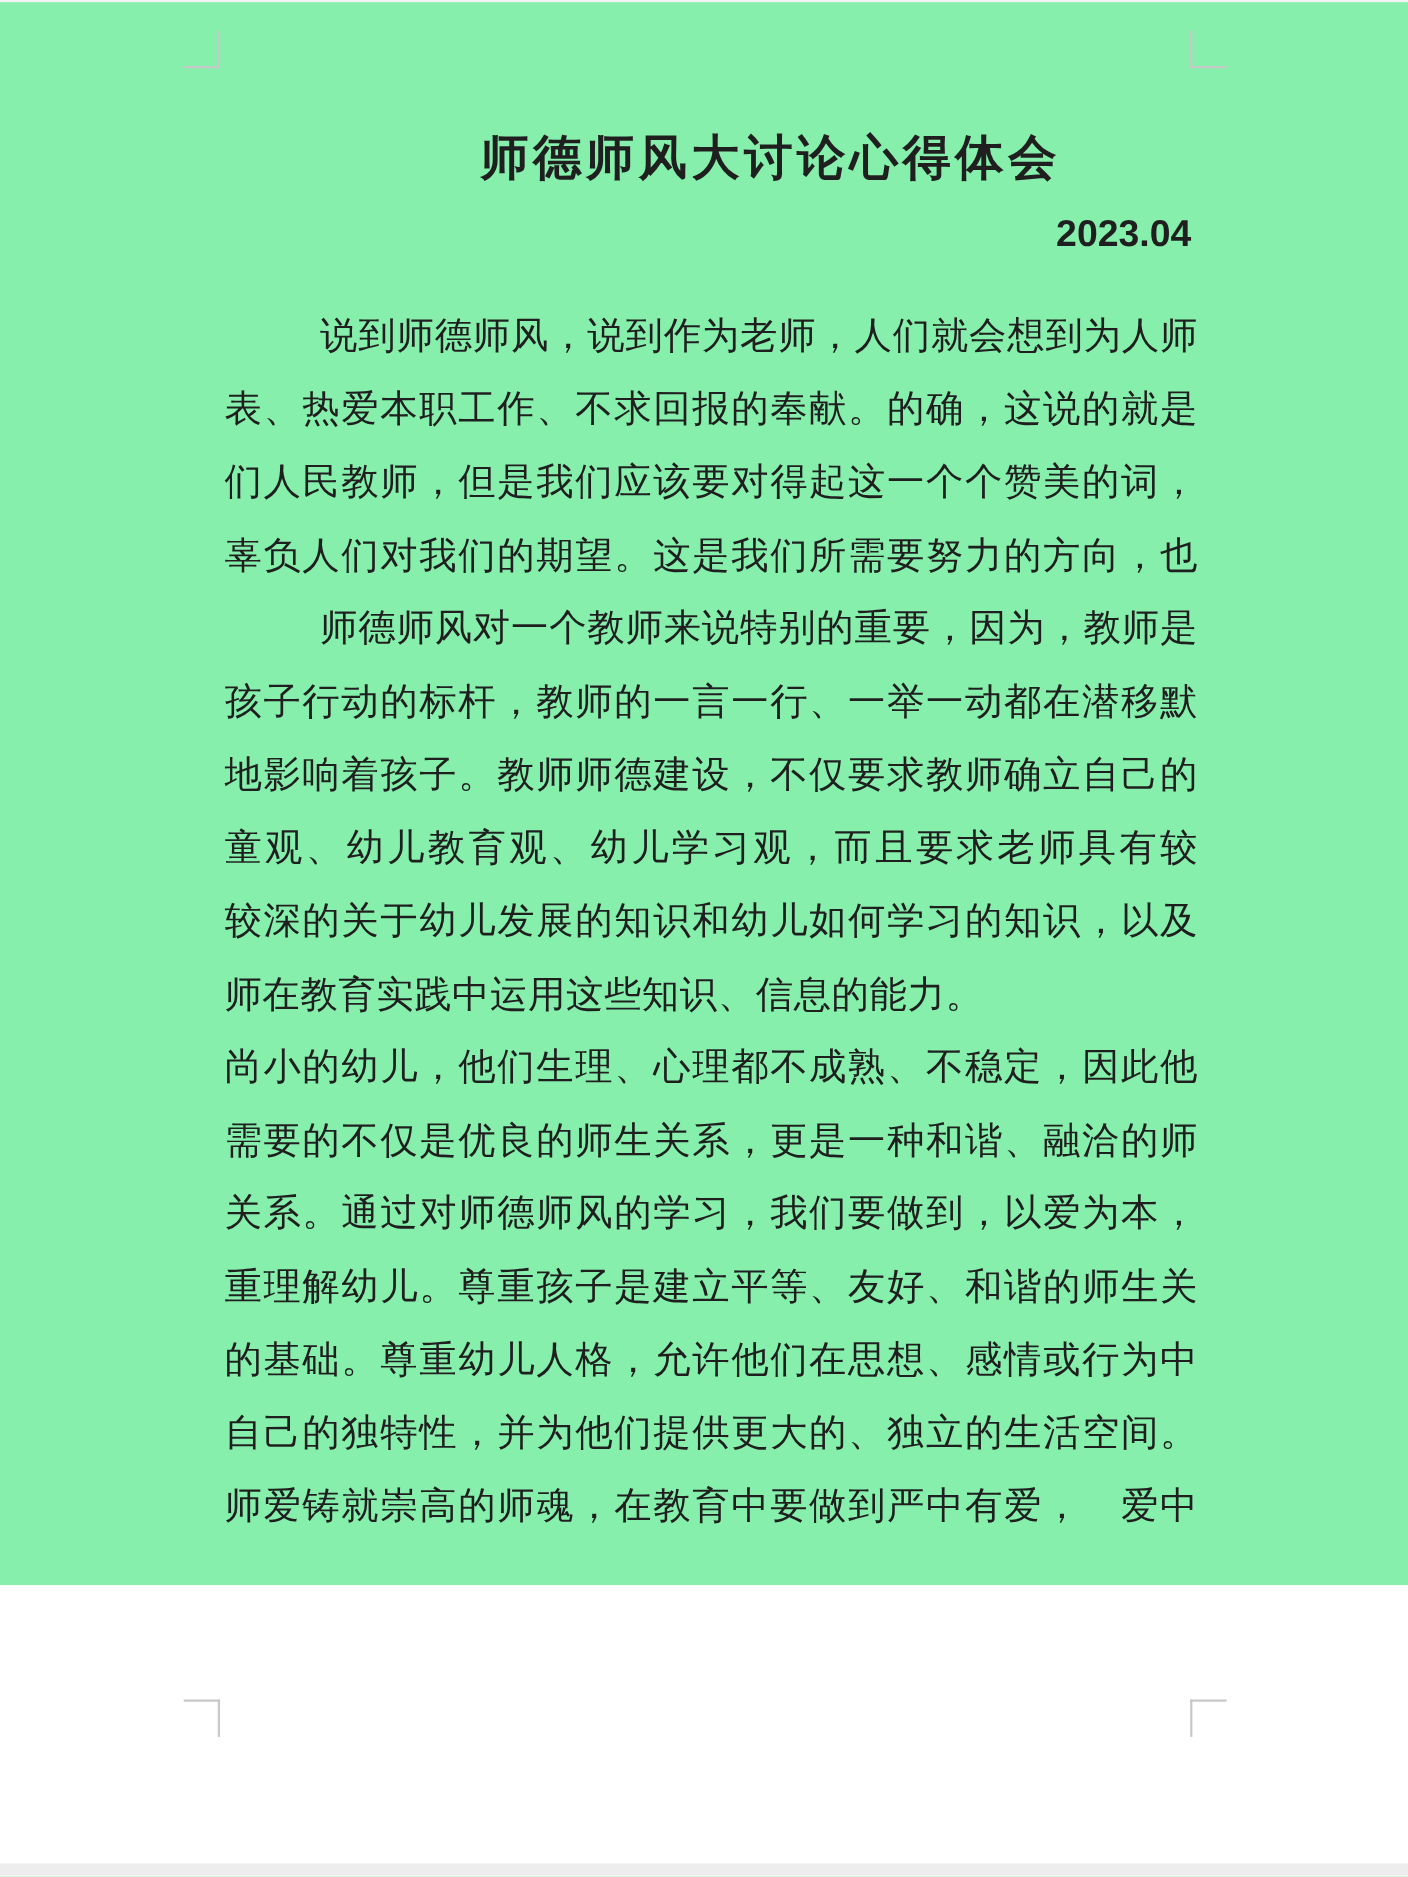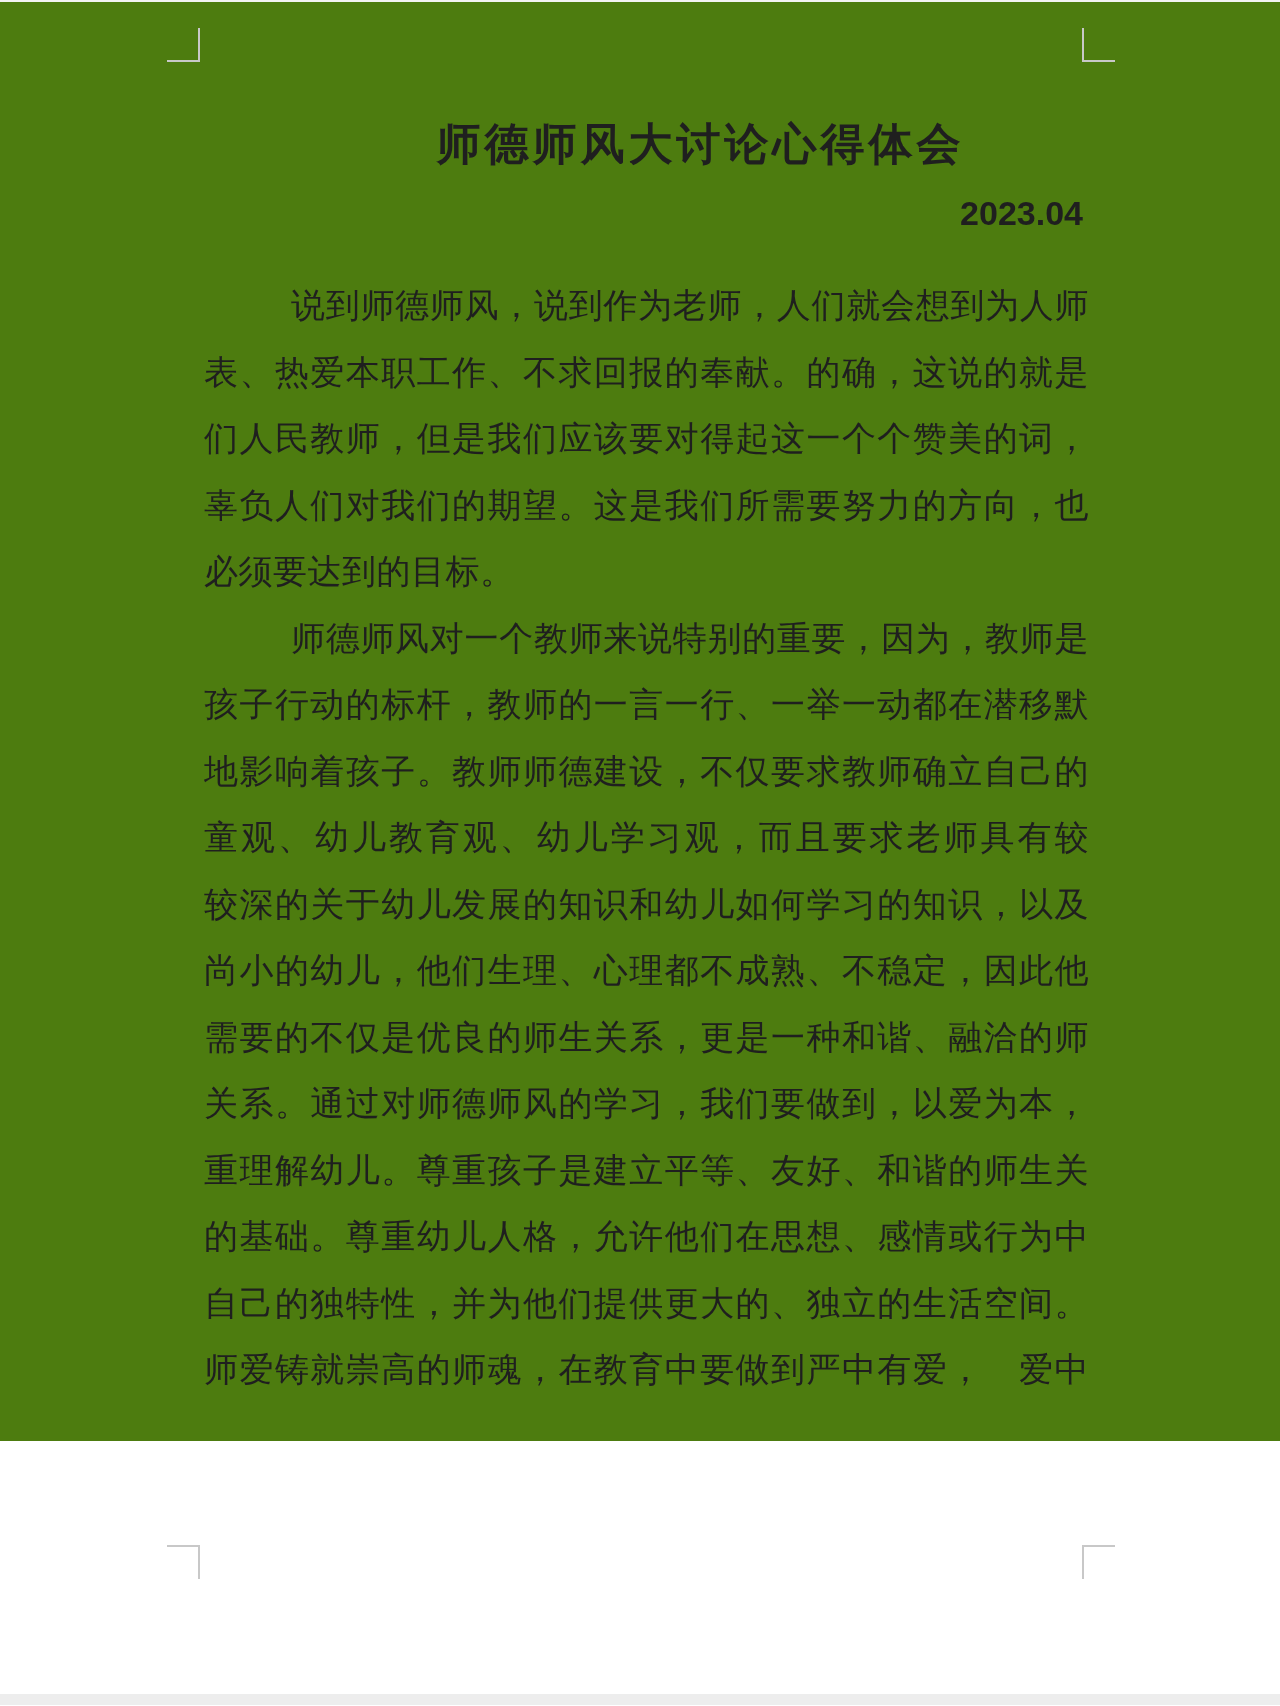--- a/index.html
+++ b/index.html
@@ -5,21 +5,21 @@
   html,body{margin:0;padding:0;}
   body{
     width:1280px;height:1706px;
     background:#ffffff;
     font-family:"Liberation Sans", sans-serif;
     overflow:hidden;
   }
   .page{
     position:relative;
     width:1280px;height:1441px;
-    background:#4d7c0f;
+    background:#86efac;
     color:var(--text-color,#1f1f1f);
   }
   .top-strip{
     position:absolute;left:0;top:0;width:1280px;height:2px;
     background:#f3f3f3;
   }
   .bottom-bar{
     position:absolute;left:0;top:1694px;width:1280px;height:11px;
     background:#ededed;
   }
@@ -76,26 +76,26 @@
   <div class="mark br"></div>
 
   <div class="doc-title">师德师风大讨论心得体会</div>
   <div class="doc-date">2023.04</div>
 
   <div class="doc-body">
       <div class="line indent">说到师德师风，说到作为老师，人们就会想到为人师</div>
       <div class="line">表、热爱本职工作、不求回报的奉献。的确，这说的就是我</div>
       <div class="line">们人民教师，但是我们应该要对得起这一个个赞美的词，不</div>
       <div class="line">辜负人们对我们的期望。这是我们所需要努力的方向，也是</div>
-      <div class="line short">必须要达到的目标。</div>
       <div class="line indent">师德师风对一个教师来说特别的重要，因为，教师是</div>
       <div class="line">孩子行动的标杆，教师的一言一行、一举一动都在潜移默化</div>
       <div class="line">地影响着孩子。教师师德建设，不仅要求教师确立自己的儿</div>
       <div class="line">童观、幼儿教育观、幼儿学习观，而且要求老师具有较多、</div>
       <div class="line">较深的关于幼儿发展的知识和幼儿如何学习的知识，以及教</div>
+      <div class="line short">师在教育实践中运用这些知识、信息的能力。</div>
       <div class="line">尚小的幼儿，他们生理、心理都不成熟、不稳定，因此他们</div>
       <div class="line">需要的不仅是优良的师生关系，更是一种和谐、融洽的师幼</div>
       <div class="line">关系。通过对师德师风的学习，我们要做到，以爱为本，尊</div>
       <div class="line">重理解幼儿。尊重孩子是建立平等、友好、和谐的师生关系</div>
       <div class="line">的基础。尊重幼儿人格，允许他们在思想、感情或行为中有</div>
       <div class="line">自己的独特性，并为他们提供更大的、独立的生活空间。用</div>
       <div class="line">师爱铸就崇高的师魂，在教育中要做到严中有爱，　爱中有</div>
     </div>
 
   <div class="bottom-bar"></div>

